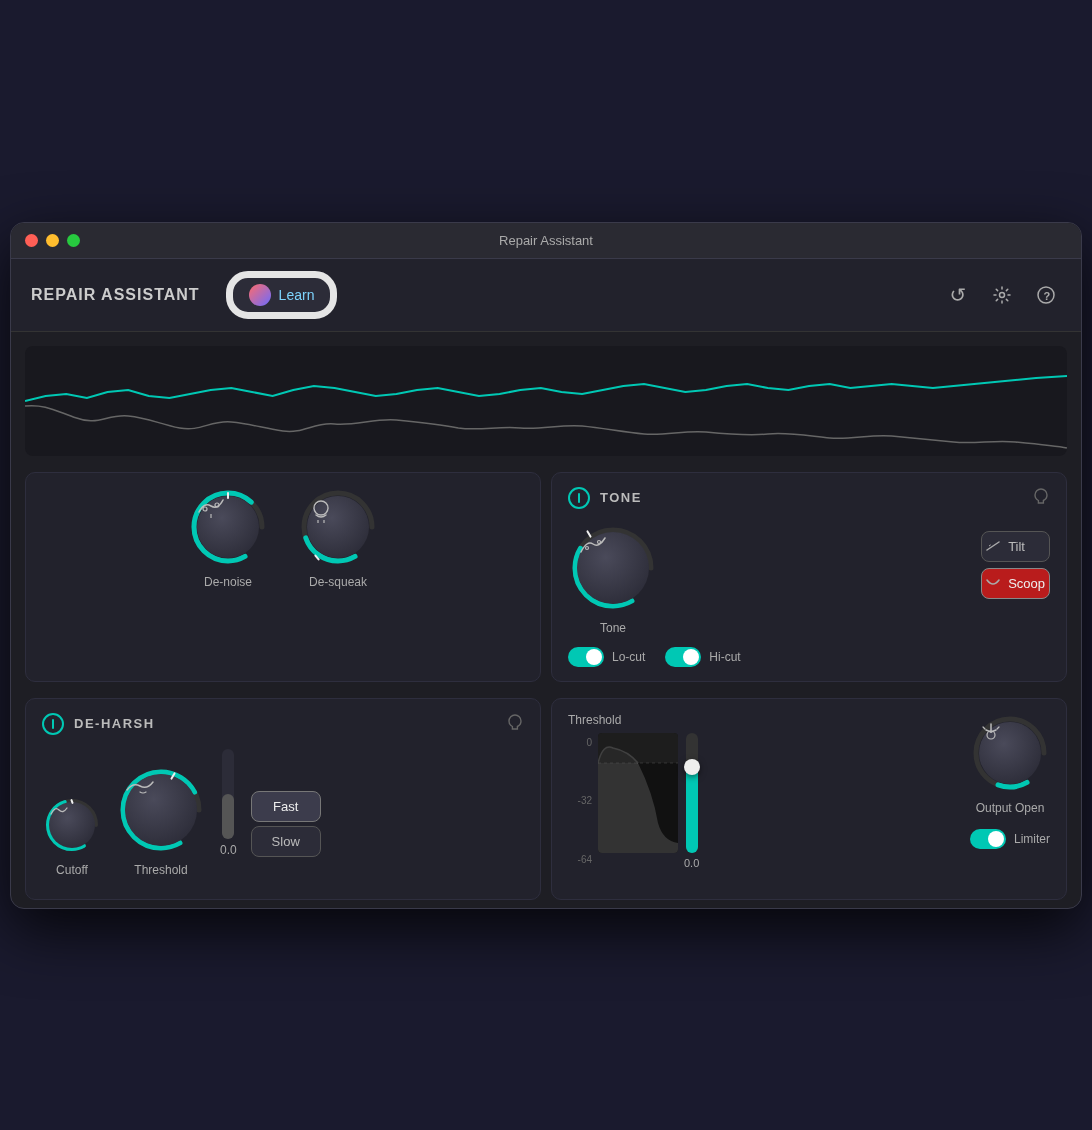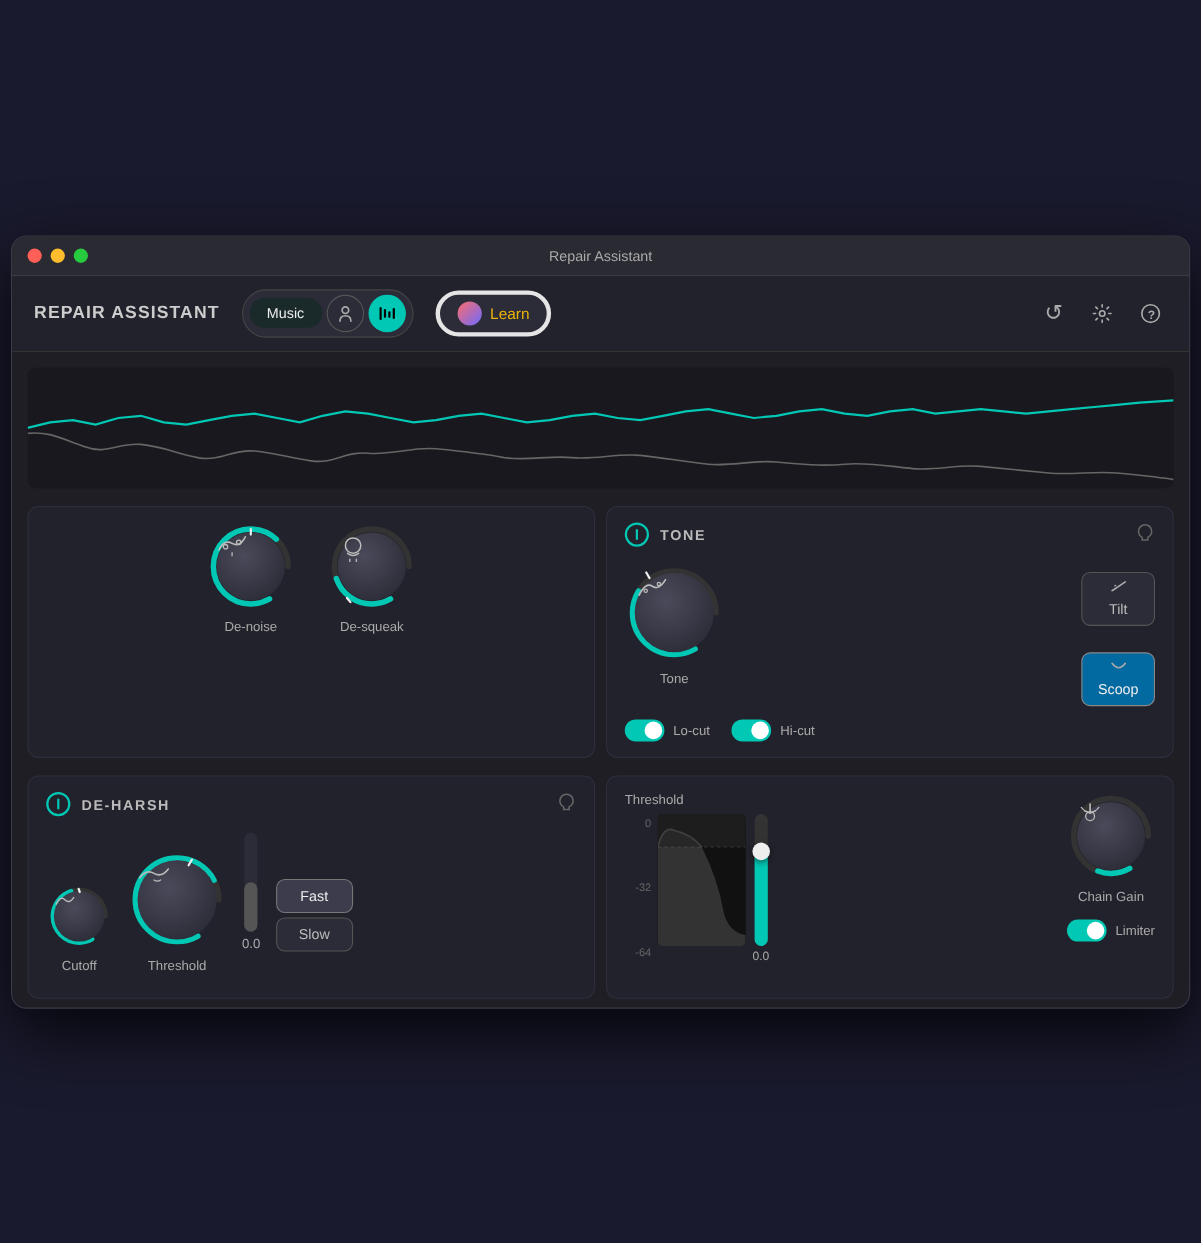--- a/index.html
+++ b/index.html
@@ -89,25 +89,25 @@
     .mode-icon-btn.active-teal {
       background: #00c8b4;
       border-color: #00c8b4;
       color: #000;
     }
     .learn-btn {
       display: flex;
       align-items: center;
       gap: 8px;
       background: #2c2c38;
-      border: 4px solid #e5e5e5;
+      border: 7px solid #e5e5e5;
       border-radius: 22px;
       padding: 6px 16px;
       cursor: pointer;
-      color: #eab308;
+      color: #7dd3fc;
       font-size: 14px;
       margin-left: 6px;
     }
     .learn-icon {
       width: 22px; height: 22px; border-radius: 50%;
       background: linear-gradient(135deg, #ff6b6b, #6b6bff);
     }
     .header-spacer { flex: 1; }
     .header-icon-btn {
       width: 30px; height: 30px;
@@ -230,28 +230,28 @@
       align-items: center;
       gap: 8px;
     }
     .tone-buttons {
       display: flex;
       flex-direction: column;
       gap: 6px;
       margin-top: 8px;
     }
     .tone-btn {
-      padding: 7px 14px;
+      padding: 7px 4px;
       border-radius: 8px;
       font-size: 13px;
       cursor: pointer;
       border: 1px solid #555;
       color: #bbb;
       background: #2c2c38;
-      display: flex; align-items: center; gap: 8px; flex-direction: column;
+      display: flex; align-items: center; gap: 8px;
     }
     .tone-btn.active {
       background: #2c2c38;
       border-color: #666;
       color: #eee;
     }
     .fast-slow-group {
       display: flex;
       flex-direction: column;
       gap: 4px;
@@ -363,37 +363,20 @@
       <div class="traffic-light tl-red"></div>
       <div class="traffic-light tl-yellow"></div>
       <div class="traffic-light tl-green"></div>
     </div>
     <span class="title-text">Repair Assistant</span>
   </div>
 
   <div class="header">
     <span class="app-title">REPAIR ASSISTANT</span>
 
-    <div class="mode-group">
-      <button class="mode-btn active">Music</button>
-      <button class="mode-icon-btn">
-        <svg width="18" height="18" viewBox="0 0 18 18" fill="none">
-          <circle cx="9" cy="6" r="3" stroke="#aaa" stroke-width="1.5"></circle>
-          <path d="M4 16c0-3 2-5 5-5s5 2 5 5" stroke="#aaa" stroke-width="1.5" stroke-linecap="round"></path>
-        </svg>
-      </button>
-      <button class="mode-icon-btn active-teal">
-        <svg width="18" height="18" viewBox="0 0 18 18" fill="none">
-          <rect x="2" y="3" width="2" height="12" rx="1" fill="#000"></rect>
-          <rect x="6" y="5" width="2" height="8" rx="1" fill="#000"></rect>
-          <rect x="10" y="7" width="2" height="6" rx="1" fill="#000"></rect>
-          <rect x="14" y="4" width="2" height="10" rx="1" fill="#000"></rect>
-        </svg>
-      </button>
-    </div>
 
     <button class="learn-btn">
       <div class="learn-icon"></div>
       <span>Learn</span>
     </button>
 
     <div class="header-spacer"></div>
 
     <button class="header-icon-btn" style="font-size:20px;">↺</button>
     <button class="header-icon-btn">
@@ -504,21 +487,21 @@
         </div>
 
         <div class="tone-buttons">
           <button class="tone-btn">
             <svg width="14" height="10" viewBox="0 0 14 10" fill="none">
               <line x1="1" y1="9" x2="13" y2="1" stroke="#aaa" stroke-width="1.5" stroke-linecap="round"></line>
               <line x1="3" y1="5" x2="6" y2="3" stroke="#aaa" stroke-width="1" stroke-dasharray="2 2"></line>
             </svg>
             <span>Tilt</span>
           </button>
-          <button class="tone-btn active" style="background:#0369a1;border-color:#888;margin-top:18px;">
+          <button class="tone-btn active" style="background:#b91c1c;border-color:#888;">
             <svg width="14" height="10" viewBox="0 0 14 10" fill="none">
               <path d="M1 2 Q7 10 13 2" stroke="#aaa" stroke-width="1.5" fill="none" stroke-linecap="round"></path>
             </svg>
             <span>Scoop</span>
           </button>
         </div>
       </div>
 
       <div class="tone-toggle-row">
         <div class="toggle-group">
@@ -652,21 +635,21 @@
                 <svg width="24" height="22" viewBox="0 0 24 22" fill="none">
                   <line x1="12" y1="2" x2="12" y2="10" stroke="#bbb" stroke-width="1.5" stroke-linecap="round"></line>
                   <line x1="7" y1="8" x2="12" y2="10" stroke="#bbb" stroke-width="1.5" stroke-linecap="round"></line>
                   <line x1="17" y1="8" x2="12" y2="10" stroke="#bbb" stroke-width="1.5" stroke-linecap="round"></line>
                   <circle cx="12" cy="13" r="4" stroke="#bbb" stroke-width="1.2" fill="none"></circle>
                   <line x1="4" y1="5" x2="6" y2="7" stroke="#bbb" stroke-width="1.2" stroke-linecap="round"></line>
                   <line x1="20" y1="5" x2="18" y2="7" stroke="#bbb" stroke-width="1.2" stroke-linecap="round"></line>
                 </svg>
               </div>
             </div>
-            <span class="knob-label">Chain Gain</span>
+            <span class="knob-label">Output Open</span>
           </div>
           <div class="toggle-group">
             <div class="toggle on"></div>
             <span class="toggle-label">Limiter</span>
           </div>
         </div>
       </div>
     </div>
   </div>
 

